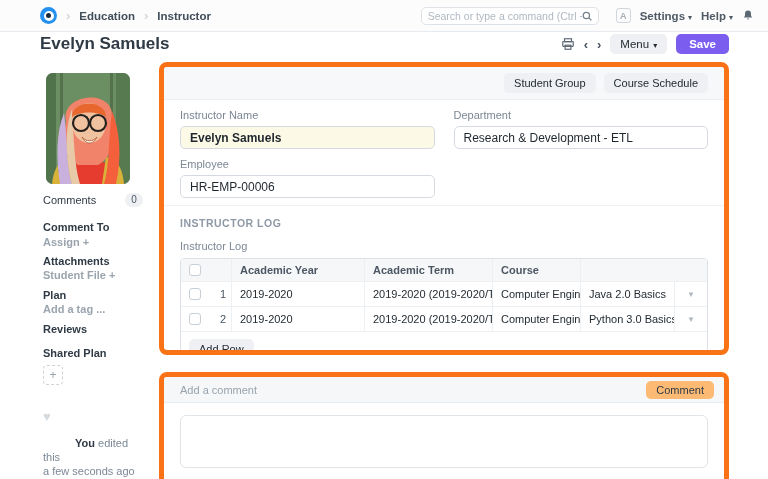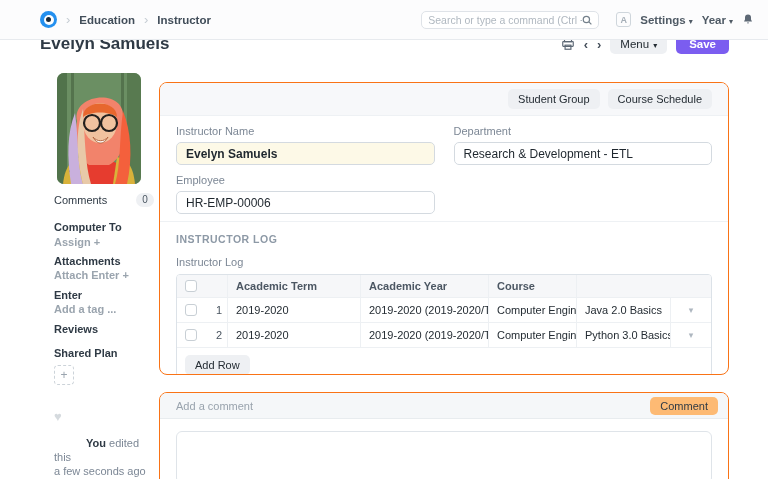--- a/index.html
+++ b/index.html
@@ -1,20 +1,20 @@
 <!DOCTYPE html>
 <html><head>
 <meta charset="utf-8">
 <style>
   * { margin:0; padding:0; box-sizing:border-box; }
   html,body { width:768px; height:479px; overflow:hidden; background:#fff;
     font-family:"Liberation Sans","DejaVu Sans",sans-serif; color:#1f272e; }
 
   
-  .navbar { position:absolute; top:0; left:0; width:768px; height:40px;
+  .navbar { position:absolute; top:0; left:0; width:768px; height:32px;
     background:#fcfcfd; border-bottom:1px solid #e7eaee;
     display:flex; align-items:center; padding:0 14px 0 40px; gap:9px; z-index:5; }
   .logo { width:17px; height:17px; border-radius:50%; background:#2490ef;
     display:flex; align-items:center; justify-content:center; cursor:pointer; flex:0 0 auto; }
   .logo-mid { width:10px; height:10px; border-radius:50%; background:#fff;
     display:flex; align-items:center; justify-content:center; }
   .logo-dot { width:5px; height:5px; border-radius:50%; background:#1b2b3a; }
   .crumb-sep { color:#c5ccd3; font-size:13px; line-height:1; }
   .crumb-sep::after { content:"›"; }
   .crumb { font-size:11.5px; font-weight:600; color:#414d59; cursor:pointer; }
@@ -35,38 +35,38 @@
     display:flex; align-items:center; padding:0 39px 0 40px; background:#fff; }
   .page-title { font-size:17px; font-weight:700; color:#2f3a45; }
   .head-actions { margin-left:auto; display:flex; align-items:center; gap:9px; }
   .chev { font-size:13px; font-weight:700; color:#454f5a; cursor:pointer; line-height:1; }
   .btn { border:none; border-radius:5px; font-size:11.5px; font-weight:500;
     font-family:inherit; cursor:pointer; display:inline-flex; align-items:center; gap:4px; }
   .btn-gray { background:#eef0f3; color:#242c33; padding:4px 10px; }
   .btn-primary { background:#7b5df0; color:#fff; padding:4px 13px; font-weight:600; }
 
   
-  .sidebar { position:absolute; top:60px; left:11px; width:159px; height:419px; background:#fff; }
+  .sidebar { position:absolute; top:60px; left:0; width:159px; height:419px; background:#fff; }
   .portrait { position:absolute; top:13px; left:46px; width:84px; height:111px;
     border-radius:7px; overflow:hidden; cursor:pointer; }
   .sb-list { position:absolute; top:133px; left:43px; width:100px; font-size:11px; }
   .sb-row { display:flex; justify-content:space-between; align-items:center; }
   .sb-head { color:#2f3a45; font-weight:600; }
   .sb-action { color:#9aa4ae; cursor:pointer;font-weight:bold; }
   .badge { background:#eef0f3; border-radius:8px; min-width:18px; height:14px;
     line-height:14px; font-size:10px; color:#4c5763; text-align:center; padding:0 5px; }
   .plus-box { width:20px; height:20px; border:1px dashed #ccd3d9; border-radius:4px;
     color:#9aa4ae; font-size:12px; display:flex; align-items:center; justify-content:center; cursor:pointer; }
   .heart { color:#d5dade; font-size:13px; cursor:pointer; }
   .activity { color:#7c8795; line-height:14px; }
   .activity b { color:#2f3a45; font-weight:700;margin-left:32px; }
 
   
   .card { position:absolute; left:159px; width:570px; background:#fff;
-    border:1px solid #f97316; border-radius:8px; overflow:hidden;margin-top:20px; }
+    border:5px solid #f97316; border-radius:8px; overflow:hidden; }
   #main-card { top:62px; height:293px; }
   #comment-card { top:372px; height:140px; }
 
   .card-strip { height:33px; background:#f7f8fa; border-bottom:1px solid #eef1f4;
     display:flex; align-items:center; justify-content:flex-end; gap:8px; padding:0 16px; }
   .strip-btn { background:#eef0f3; color:#242c33; padding:4px 10px; font-size:11px; }
 
   .form-section { padding:9px 16px 7px; display:grid; grid-template-columns:1fr 1fr;
     column-gap:19px; row-gap:9px; border-bottom:1px solid #eef1f4; }
   .field-label { display:block; font-size:11px; color:#7c8795; margin-bottom:5px; }
@@ -127,21 +127,21 @@
         <line x1="11" y1="11" x2="15" y2="15"></line>
     </svg>
   </div>
 
   <div class="nav-avatar">A</div>
   <span class="nav-link">
     <span>Settings</span>
     <span class="caret"></span>
   </span>
   <span class="nav-link">
-    <span>Year</span>
+    <span>Help</span>
     <span class="caret"></span>
   </span>
   <svg width="12" height="13" viewBox="0 0 24 24" fill="#5d6875" style="cursor:pointer">
     <path d="M12 2a6 6 0 0 0-6 6v4l-2 4h16l-2-4V8a6 6 0 0 0-6-6zm-2 16a2 2 0 0 0 4 0z"></path>
   </svg>
 </div>
 
 <div class="page-head">
   <div class="page-title">Evelyn Samuels</div>
   <div class="head-actions">
@@ -187,27 +187,27 @@
       <path d="M36 64 C40 69 47 69 51 64 C47 72 40 72 36 64 Z" fill="#fff" stroke="#b5643e" stroke-width="1"></path>
     </svg>
   </div>
 
   <div class="sb-list">
     <div class="sb-row">
       <span class="sb-head" style="font-weight:500">Comments</span>
       <span class="badge">0</span>
     </div>
 
-    <div class="sb-head mt14">Computer To</div>
+    <div class="sb-head mt14">Comment To</div>
     <div class="sb-action mt3">Assign +</div>
 
     <div class="sb-head mt7">Attachments</div>
-    <div class="sb-action mt2">Attach Enter +</div>
-
-    <div class="sb-head mt8">Enter</div>
+    <div class="sb-action mt2">Student File +</div>
+
+    <div class="sb-head mt8">Plan</div>
     <div class="sb-action mt2">Add a tag ...</div>
 
     <div class="sb-head mt8">Reviews</div>
 
     <div class="sb-head mt12">Shared Plan</div>
     <div class="plus-box mt6">+</div>
 
     <div class="heart mt24">♥</div>
 
     <div class="activity mt12">
@@ -247,22 +247,22 @@
   <div class="log-section">
     <div class="section-heading">INSTRUCTOR LOG</div>
     <div class="grid-label">Instructor Log</div>
 
     <div class="grid">
       <div class="grid-row header">
         <div class="gcell center">
             <div class="checkbox"></div>
           </div>
         <div class="gcell idx"></div>
+        <div class="gcell bordered">Academic Year</div>
         <div class="gcell bordered">Academic Term</div>
-        <div class="gcell bordered">Academic Year</div>
         <div class="gcell bordered">Course</div>
         <div class="gcell bordered"></div>
       </div>
 
       <div class="grid-row">
         <div class="gcell center">
             <div class="checkbox"></div>
           </div>
         <div class="gcell idx">1</div>
         <div class="gcell bordered">2019-2020</div>

